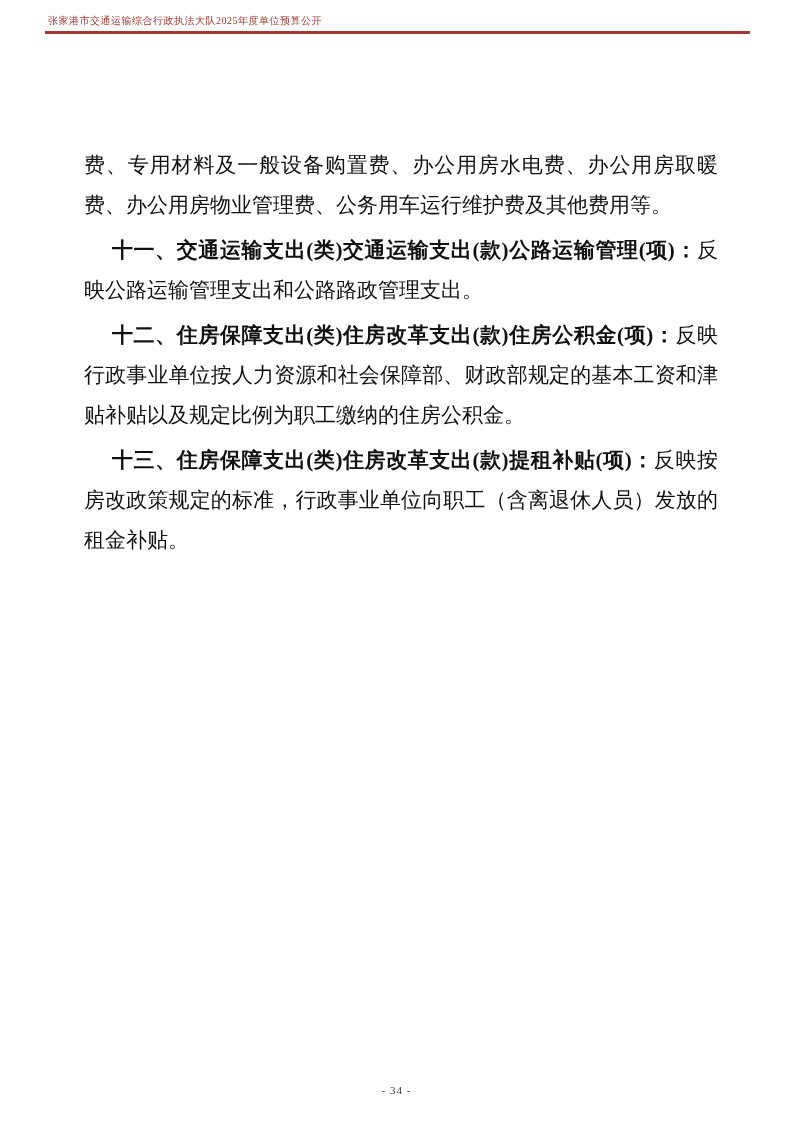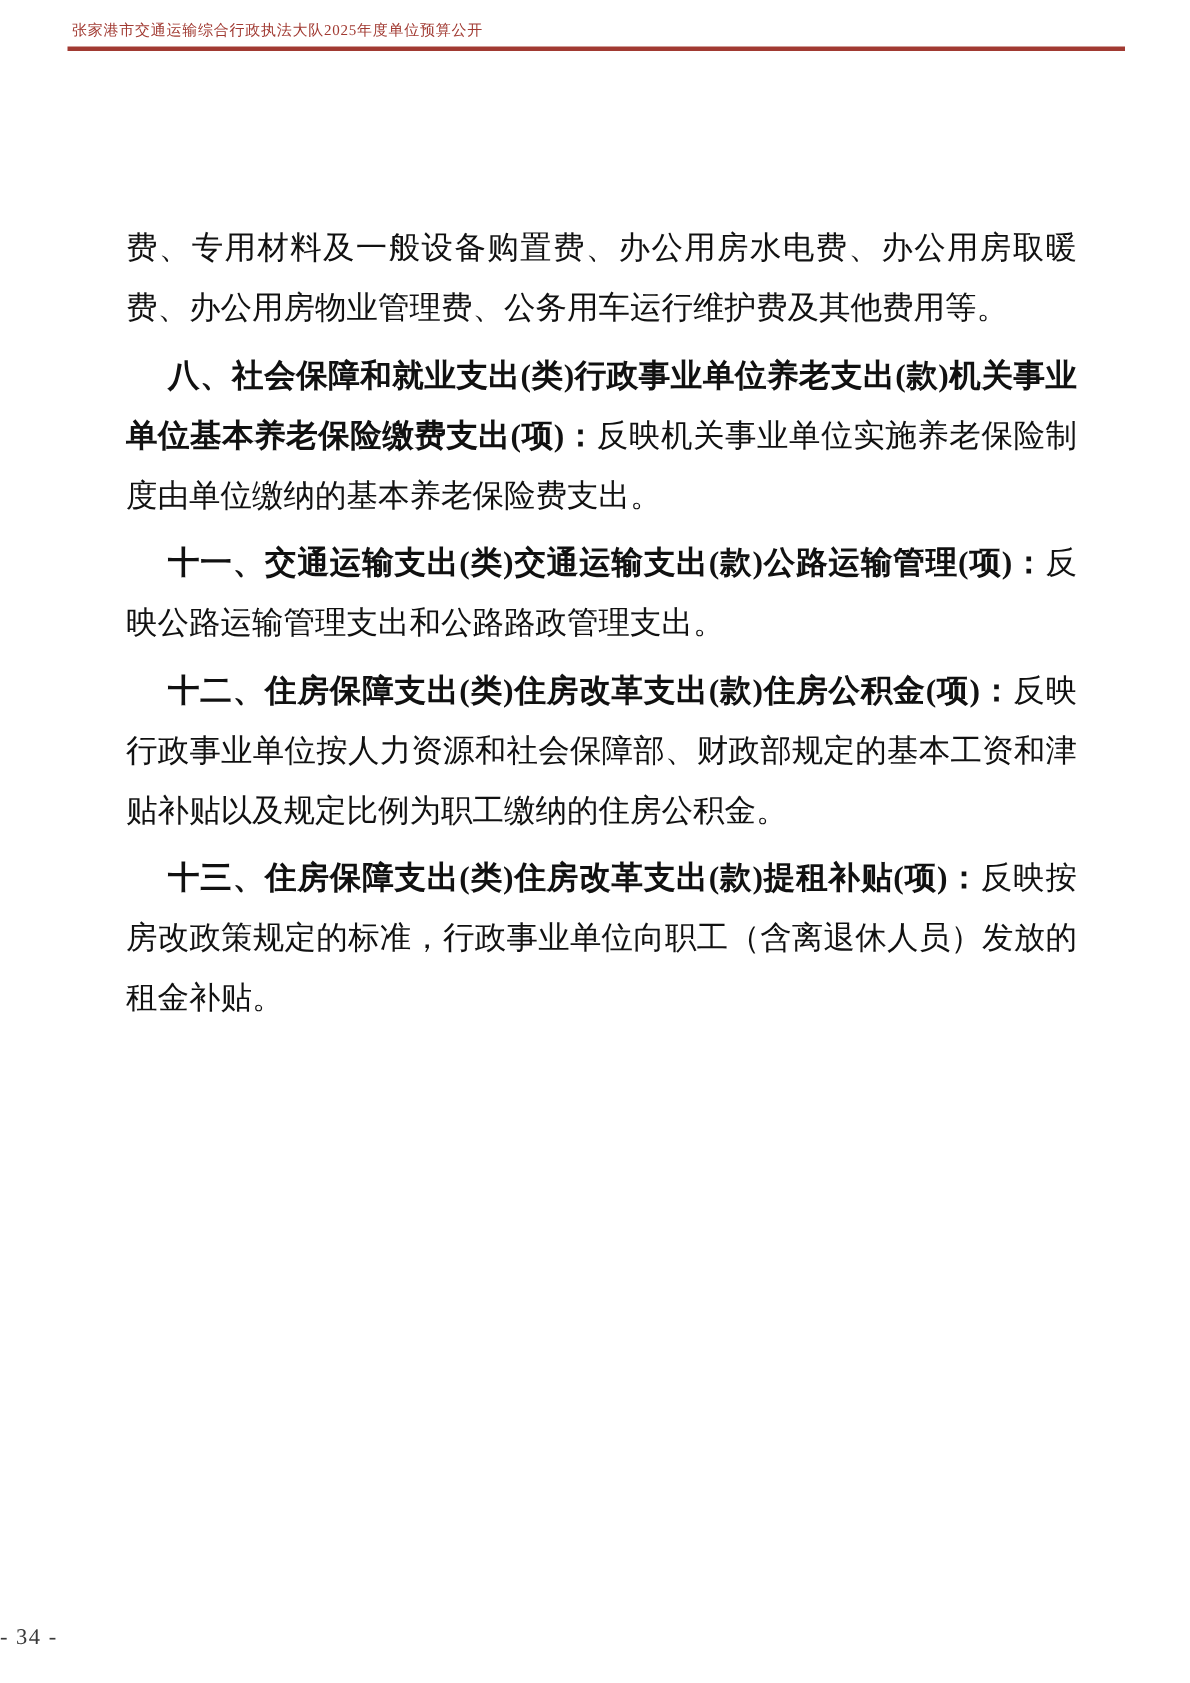--- a/index.html
+++ b/index.html
@@ -56,39 +56,39 @@
   }
   .lead {
     font-weight: 700;
   }
   
   .footer {
     position: absolute;
     left: 0;
     top: 1084px;
     width: 100%;
-    font-size: 15px;
+    text-align: center;
+    font-size: 11px;
     color: #3a3a3a;
     letter-spacing: 1px;
   }
 </style>
 </head>
 <body>
 
 <div class="page">
 
   <div>
     <div class="header-title">张家港市交通运输综合行政执法大队2025年度单位预算公开</div>
     <div class="header-rule"></div>
   </div>
 
   <div class="content">
     <p class="para"><span class="lead"></span><span>费、专用材料及一般设备购置费、办公用房水电费、办公用房取暖费、办公用房物业管理费、公务用车运行维护费及其他费用等。</span></p>
 
-    <p class="para indent"><span class="lead">八、社会保障和就业支出(类)行政事业单位养老支出(款)机关事业单位基本养老保险缴费支出(项)：</span><span>反映机关事业单位实施养老保险制度由单位缴纳的基本养老保险费支出。</span></p>
 
 
 
     <p class="para indent"><span class="lead">十一、交通运输支出(类)交通运输支出(款)公路运输管理(项)：</span><span>反映公路运输管理支出和公路路政管理支出。</span></p>
 
     <p class="para indent"><span class="lead">十二、住房保障支出(类)住房改革支出(款)住房公积金(项)：</span><span>反映行政事业单位按人力资源和社会保障部、财政部规定的基本工资和津贴补贴以及规定比例为职工缴纳的住房公积金。</span></p>
 
     <p class="para indent"><span class="lead">十三、住房保障支出(类)住房改革支出(款)提租补贴(项)：</span><span>反映按房改政策规定的标准，行政事业单位向职工（含离退休人员）发放的租金补贴。</span></p>
 
   </div>

